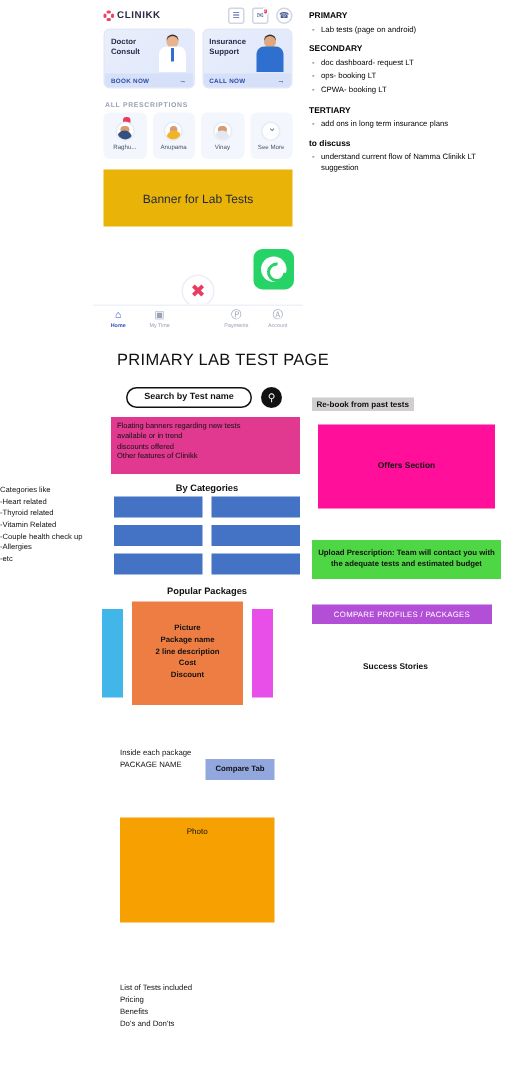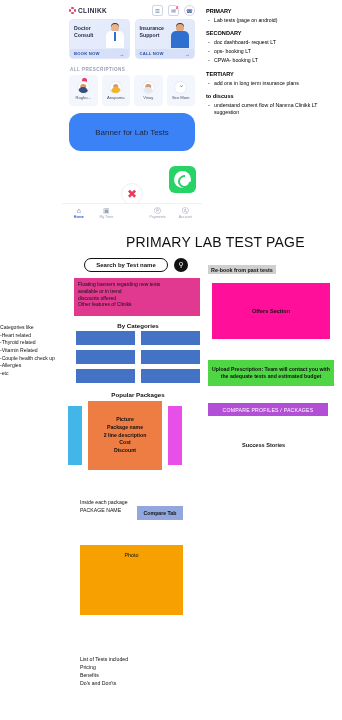--- a/index.html
+++ b/index.html
@@ -98,22 +98,22 @@
   .av-body { position:absolute; left:50%; transform: translateX(-50%); bottom: -1px; width: 10px; height: 7px; border-radius: 5px 5px 0 0; background:#33507f; }
   .presc-item.a2 .av-body { background:#f0b429; }
   .presc-item.a3 .av-body { background:#e2e7f2; }
   .presc-name { font-size: 4.1px; color: #4c556b; }
   .presc-item .chev { font-size: 7px; color: #6b7590; }
   .red-dot {
     position:absolute; top: 3px; right: 11px;
     width: 4.5px; height: 4.5px; border-radius: 50%; background: #ea3a5e;
   }
   .banner-lab {
-    margin: 7px 7px 0 7px; height: 38px; border-radius: 12px;
-    background: #3b82f6; display: flex; align-items: center;
+    margin: 7px 7px 0 7px; height: 38px; border-radius: 0;
+    background: #eab308; display: flex; align-items: center;
     justify-content: center; font-size: 8px; color: #1f2740;
   }
   .wa-btn {
     position: absolute; right: 6px; top: 166px; width: 27px; height: 27px;
     background: #25d366; border-radius: 6px; display:flex;
     align-items:center; justify-content:center;
   }
   .wa-glyph { width: 17px; height: 17px; border-radius: 50%; background: #fff; position: relative; }
   .wa-glyph:after {
     content:""; position:absolute; left: 4px; top: 4px; width: 9px; height: 9px;
@@ -146,21 +146,21 @@
   .note-h:first-child { margin-top: 0; }
   .note-li {
     font-size: 5.2px; color: #000; margin-top: 2.5px;
     padding-left: 8px; position: relative; line-height: 1.3;
   }
   .note-li:before { content: "-"; position: absolute; left: 2px; top: 0; }
 
   
   .wf-title {
     position: absolute; left: 78px; top: 234px;
-    font-size: 14px; color: #111; letter-spacing: .2px; margin-left: 48px;
+    font-size: 11px; color: #111; letter-spacing: .2px;
   }
   .search-wrap { position:absolute; left: 84px; top: 258px; display:flex; align-items:center; gap: 6px; }
   .search-pill {
     width: 84px; height: 14px; border: 1.1px solid #111; border-radius: 9px;
     display: flex; align-items: center; justify-content: center;
     font-size: 6px; font-weight: bold; color: #111; background: #fff;
   }
   .search-circ {
     width: 14px; height: 14px; border-radius: 50%; background: #111;
     display:flex; align-items:center; justify-content:center;

